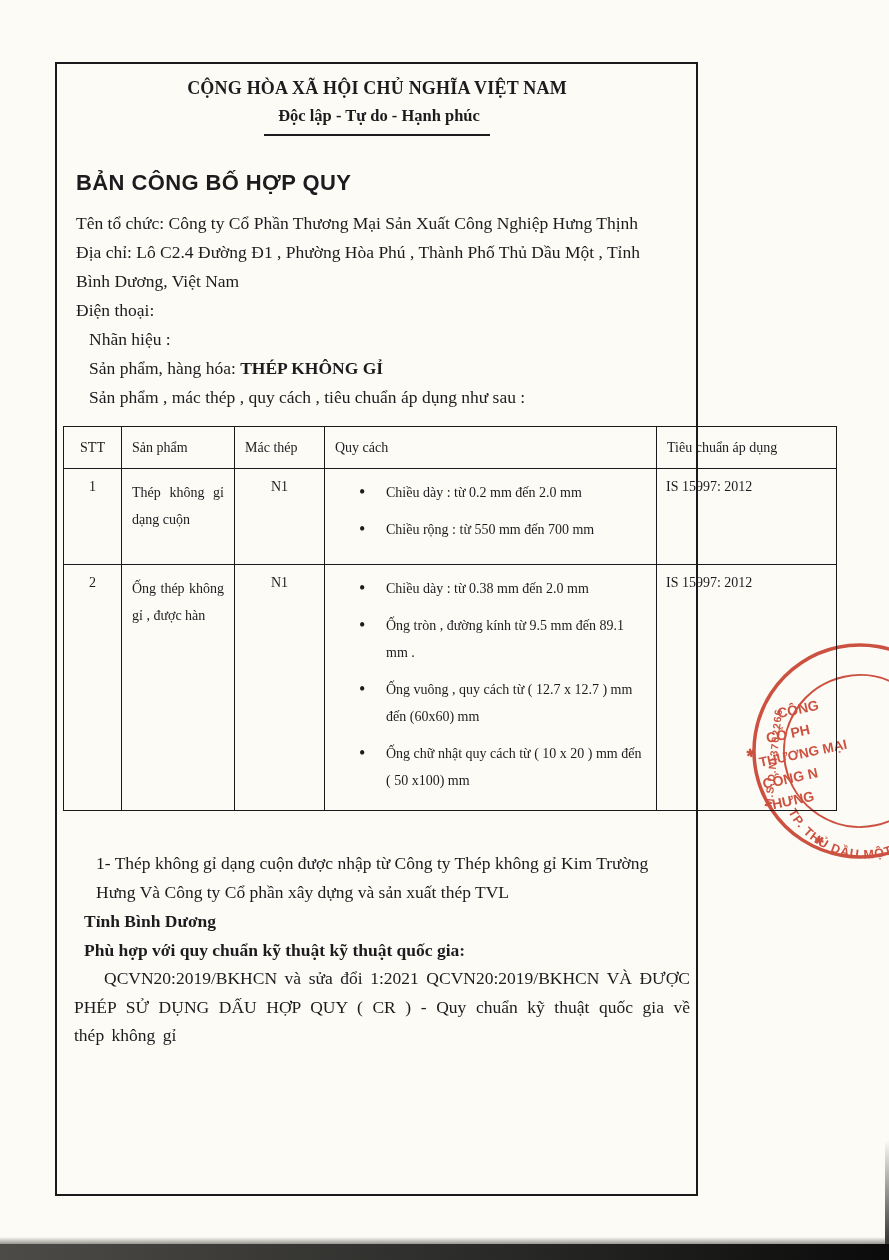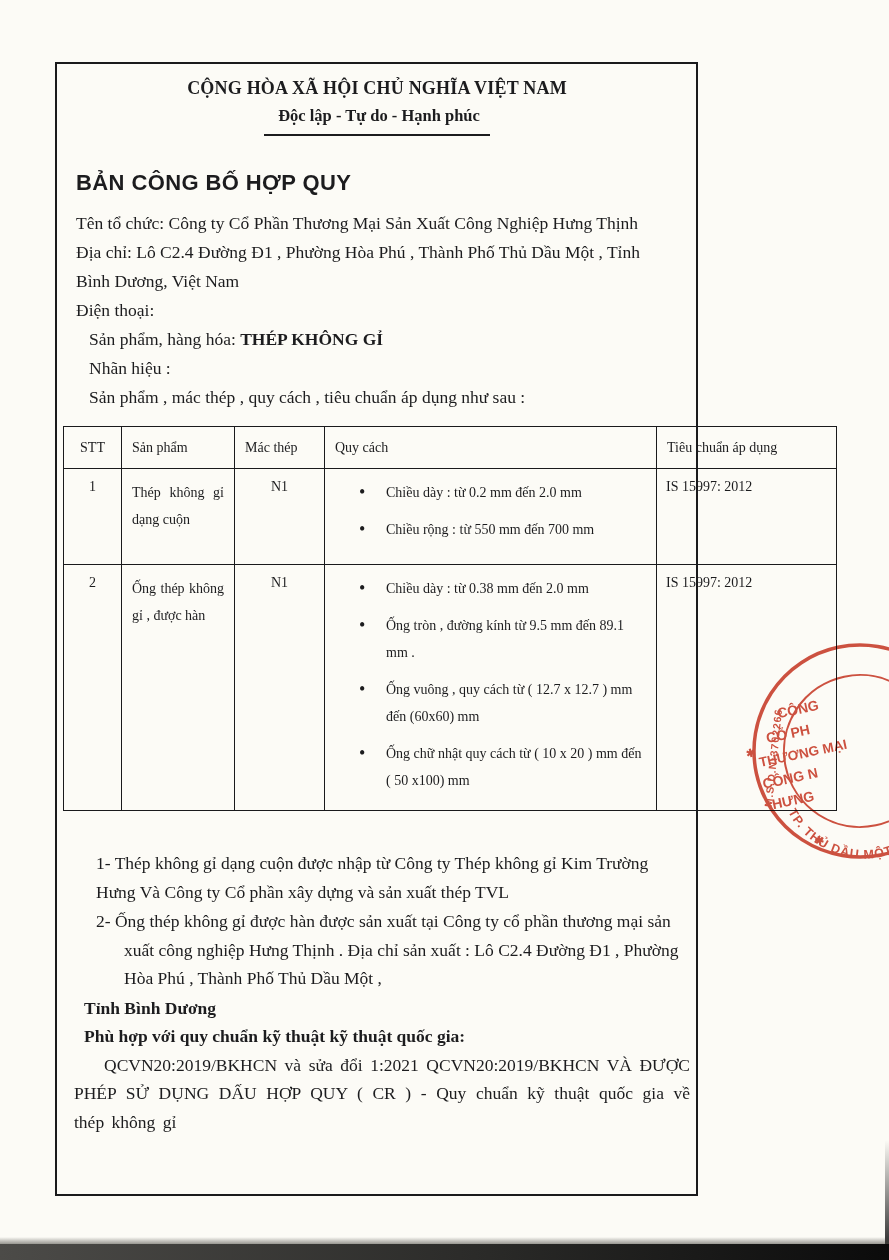--- a/index.html
+++ b/index.html
@@ -70,22 +70,22 @@
       <span>Độc lập - Tự do - Hạnh phúc</span>
     </div>
 
     <div class="doc-title">BẢN CÔNG BỐ HỢP QUY</div>
 
     <div class="para">
       <p>Tên tổ chức: Công ty Cổ Phần Thương Mại Sản Xuất Công Nghiệp Hưng Thịnh</p>
       <p>Địa chỉ: Lô C2.4 Đường Đ1 , Phường Hòa Phú , Thành Phố Thủ Dầu Một , Tỉnh Bình Dương, Việt Nam</p>
       <p>Điện thoại:</p>
       <div class="grp">
+        <p>Nhãn hiệu :</p>
         <p><span>Sản phẩm, hàng hóa: </span><span class="bold">THÉP KHÔNG GỈ</span></p>
-        <p>Nhãn hiệu :</p>
         <p>Sản phẩm , mác thép , quy cách , tiêu chuẩn áp dụng như sau :</p>
       </div>
     </div>
 
     <table>
       <colgroup>
         <col style="width:58px">
           <col style="width:113px">
           <col style="width:90px">
           <col style="width:332px">
@@ -125,21 +125,20 @@
                 <li>Ống chữ nhật quy cách từ ( 10 x 20 ) mm đến ( 50 x100) mm</li>
               </ul>
             </td>
             <td class="tc">IS 15997: 2012</td>
           </tr>
         </tbody>
     </table>
 
     <div class="lower">
       <p class="note note-1">1-  Thép không gỉ dạng cuộn được nhập từ Công ty Thép không gỉ Kim Trường Hưng Và Công ty Cổ phần xây dựng và sản xuất thép TVL</p>
-      <p class="note note-2">2-  Ống thép không gỉ được hàn được sản xuất tại Công ty cổ phần thương mại sản xuất công nghiệp Hưng Thịnh . Địa chỉ sản xuất : Lô C2.4 Đường Đ1 , Phường Hòa Phú , Thành Phố Thủ Dầu Một ,</p>
       <p class="province">Tỉnh Bình Dương</p>
       <p class="conform">Phù hợp với quy chuẩn kỹ thuật kỹ thuật quốc gia:</p>
       <p class="regulation">QCVN20:2019/BKHCN và sửa đổi 1:2021 QCVN20:2019/BKHCN VÀ ĐƯỢC PHÉP SỬ DỤNG DẤU HỢP QUY ( CR ) -  Quy chuẩn kỹ thuật quốc gia về thép không gỉ</p>
     </div>
 
   </div>
 
   <svg class="stamp" viewBox="0 0 230 230" width="230" height="230" aria-hidden="true">
     <g transform="rotate(-12 115 115)">
       <g fill="none" stroke="#c93a27">

